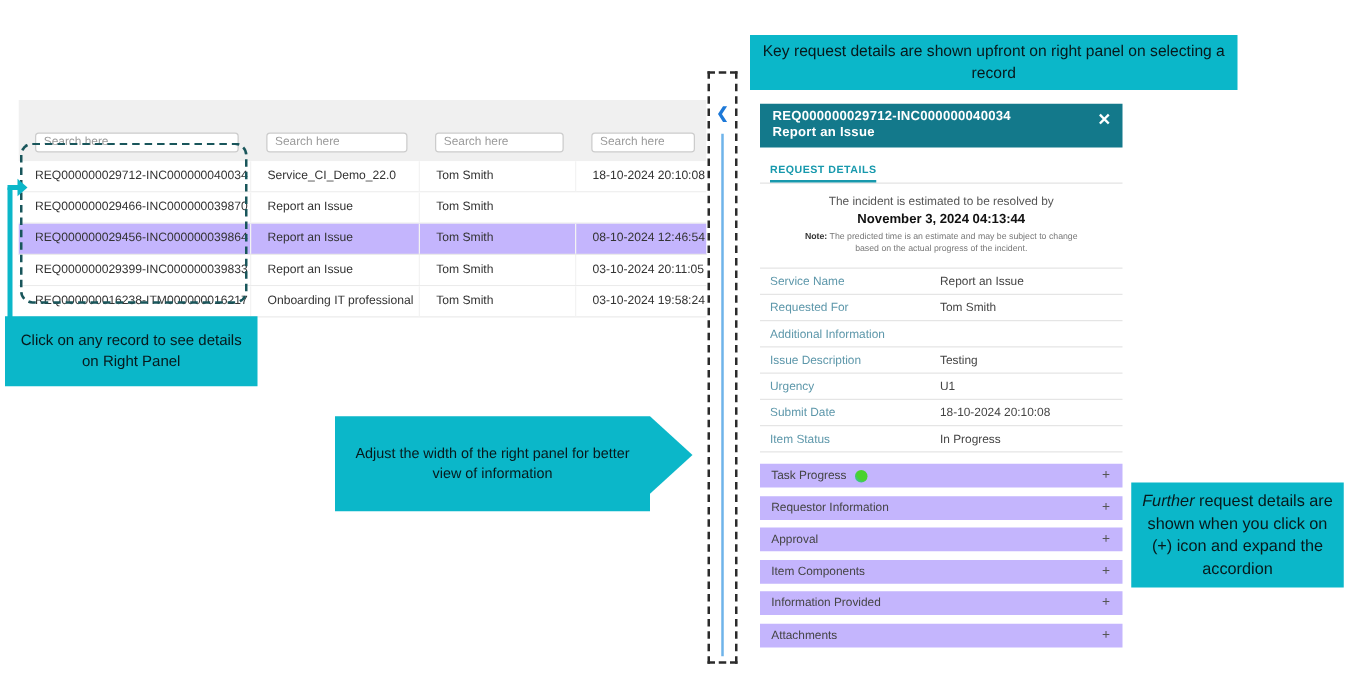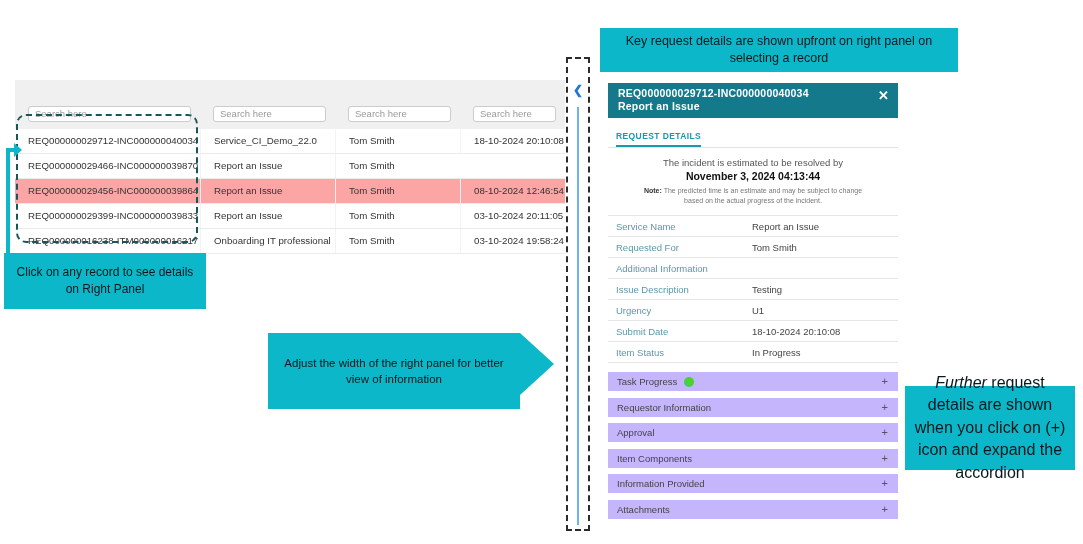--- a/index.html
+++ b/index.html
@@ -11,37 +11,37 @@
   .rtable { position:absolute; left:15px; top:80px; width:550px; }
   .rt-head { background:#f0f0f0; padding:5px 0 7px; }
   .rt-grid { display:grid; grid-template-columns:185px 135px 125px 105px; }
   .rt-col-label { padding-left:13px; font-size:11px; font-weight:bold; color:#333; line-height:15px; white-space:nowrap; }
   .rt-caret { font-size:8px; color:#444; margin-left:3px; }
   .rt-inputs { margin-top:18px; }
   .rt-inputs > div { padding:0 9px 0 13px; }
   .rt-inputs input { width:100%; height:16px; border:1px solid #ccc; border-radius:3px; font-size:9.5px; padding:0 6px; color:#555; font-family:"Liberation Sans",sans-serif; }
   .rt-inputs input::placeholder { color:#9a9a9a; }
   .rt-row { height:25px; border-bottom:1px solid #ebebeb; background:#fff; }
-  .rt-row.selected { background:#fca5a5; }
+  .rt-row.selected { background:#c4b5fd; }
   .rt-cell { padding-left:13px; font-size:9.7px; color:#333; line-height:24px; white-space:nowrap; overflow:hidden; }
   .rt-cell + .rt-cell { border-left:1px solid #f3f3f3; }
 
   
   .req-outline { position:absolute; left:16px; top:114px; width:182px; height:129px; border:2px dashed #19565b; border-radius:10px; pointer-events:none; }
 
   
   .conn-v { position:absolute; left:6px; top:150px; width:4px; height:104px; background:#0bb7c9; }
   .conn-h { position:absolute; left:6px; top:148px; width:9px; height:4px; background:#0bb7c9; }
   .conn-arrow { position:absolute; left:14px; top:143px; width:0; height:0; border-top:7px solid transparent; border-bottom:7px solid transparent; border-left:8px solid #0bb7c9; }
 
   
   .callout { background:#0bb7c9; color:#07191c; display:flex; align-items:center; justify-content:center; text-align:center; }
   .callout-left { position:absolute; left:4px; top:253px; width:202px; height:56px; font-size:12px; line-height:1.45; padding:0 6px; }
-  .callout-top { position:absolute; left:600px; top:28px; width:358px; height:44px; font-size:12.5px; line-height:1.4; padding:0 10px; }
-  .callout-right { position:absolute; left:905px; top:386px; width:170px; height:84px; font-size:16px; line-height:1.4; padding:0 6px; }
+  .callout-top { position:absolute; left:600px; top:28px; width:390px; height:44px; font-size:12.5px; line-height:1.4; padding:0 10px; }
+  .callout-right { position:absolute; left:905px; top:386px; width:170px; height:84px; font-size:13px; line-height:1.4; padding:0 6px; }
   .callout-right em { font-style:italic; }
 
   .arrow-callout { position:absolute; left:268px; top:333px; display:flex; }
   .arrow-body { width:252px; height:76px; background:#0bb7c9; color:#07191c; font-size:11.5px; line-height:1.4; display:flex; align-items:center; justify-content:center; text-align:center; padding:0 8px; }
   .arrow-tip { width:0; height:0; border-top:31px solid transparent; border-bottom:31px solid transparent; border-left:34px solid #0bb7c9; }
 
   
   .divider { position:absolute; left:566px; top:57px; width:24px; height:474px; border:2px dashed #2b2b2b; }
   .divider .chev { position:absolute; left:50%; transform:translateX(-50%); top:24px; color:#1d79d8; font-size:12px; font-weight:bold; cursor:pointer; }
   .divider .vline { position:absolute; left:50%; transform:translateX(-50%); top:48px; width:2px; height:418px; background:#6fb4ea; }

